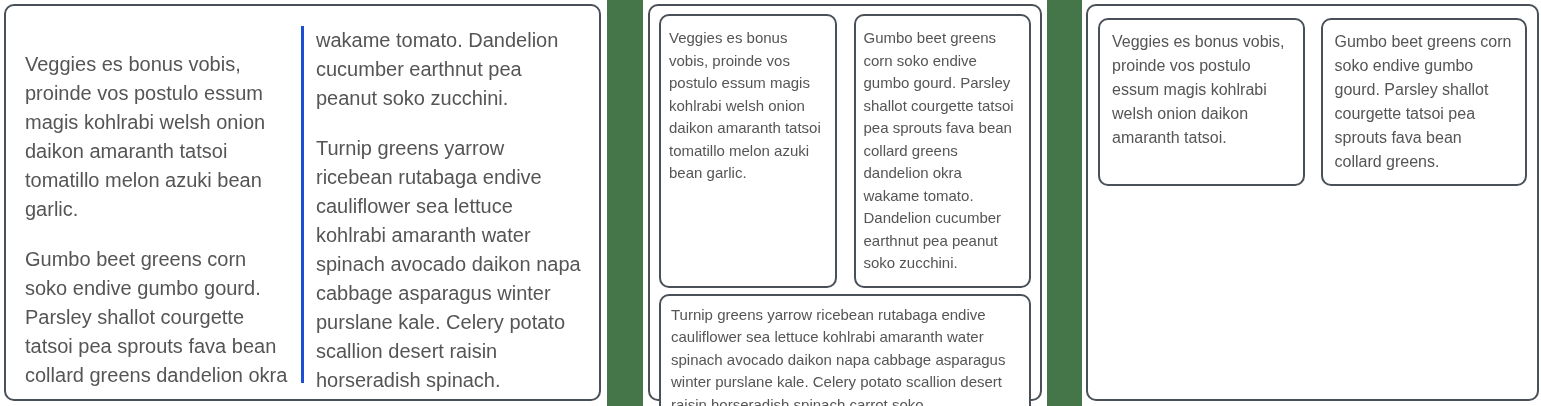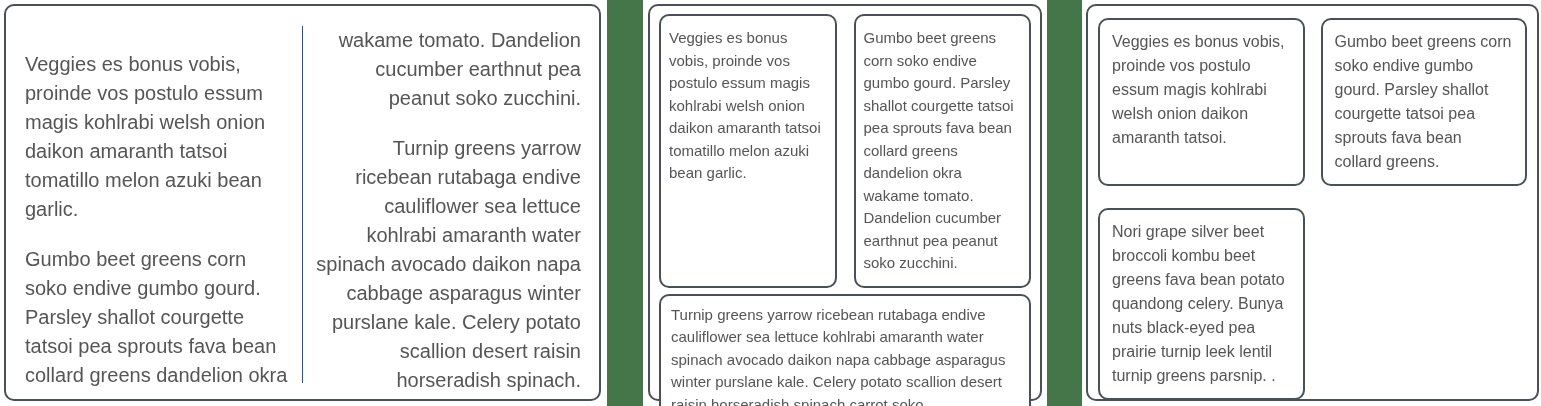--- a/index.html
+++ b/index.html
@@ -14,21 +14,21 @@
     box-sizing:border-box;
   }
   .gutter{flex:0 0 36px;background:#45764a;height:406px;}
   .gutter.g2{flex-basis:35px;}
 
   
   .card-1{flex:0 0 597px;margin:4px 6px 5px 4px;padding:20px 18px 16px 19px;}
   .cols{display:flex;height:100%;box-sizing:border-box;}
   .col{flex:1 1 0;font-size:20px;line-height:29px;box-sizing:border-box;}
   .col-a{padding:24px 11px 0 0;}
-  .col-b{border-left:1px solid #1d4ed8;padding:0 0 0 12px;text-align:right;}
+  .col-b{border-left:3px solid #1d4ed8;padding:0 0 0 12px;}
   .col p{margin:0 0 21px 0;}
 
   
   .card-2{flex:0 0 394px;margin:4px 5px 5px 5px;padding:8px 9px;}
   .row2{display:flex;gap:17px;align-items:stretch;}
   .minibox{
     border:2px solid #495057;border-radius:10px;background:#ffffff;
     box-sizing:border-box;
   }
   .card-2 .minibox{font-size:15px;line-height:22.5px;}
@@ -70,17 +70,16 @@
     </div>
     <div class="minibox wide">Turnip greens yarrow ricebean rutabaga endive cauliflower sea lettuce kohlrabi amaranth water spinach avocado daikon napa cabbage asparagus winter purslane kale. Celery potato scallion desert raisin horseradish spinach carrot soko.</div>
   </section>
 
   <div class="gutter g2"></div>
 
   <section class="card card-3">
     <div class="grid3">
       <div class="minibox">Veggies es bonus vobis, proinde vos postulo essum magis kohlrabi welsh onion daikon amaranth tatsoi.</div>
       <div class="minibox">Gumbo beet greens corn soko endive gumbo gourd. Parsley shallot courgette tatsoi pea sprouts fava bean collard greens.</div>
-      <div class="minibox">Nori grape silver beet broccoli kombu beet greens fava bean potato quandong celery. Bunya nuts black-eyed pea prairie turnip leek lentil turnip greens parsnip. .</div>
     </div>
   </section>
 
 </div>
 
 </body></html>

